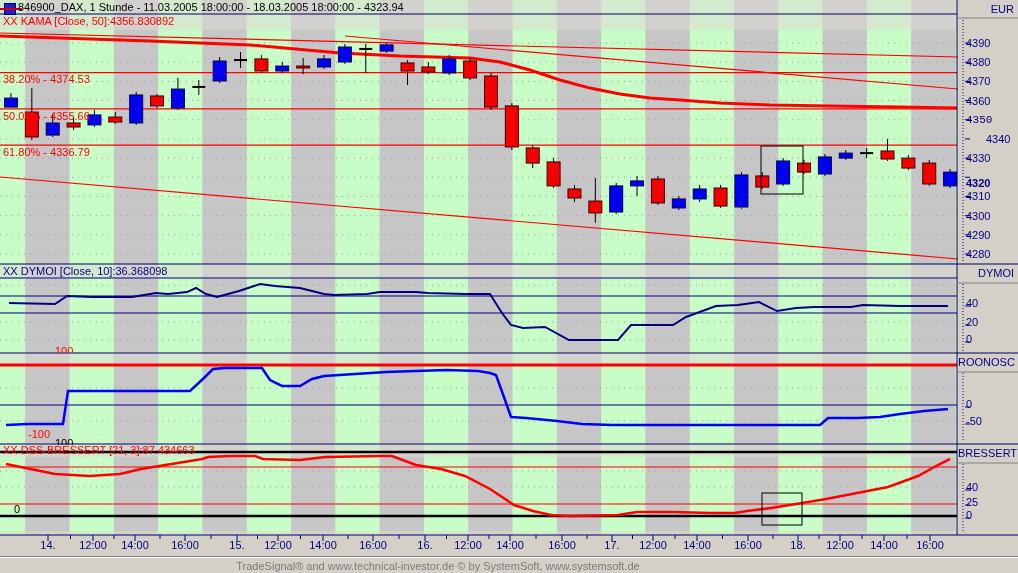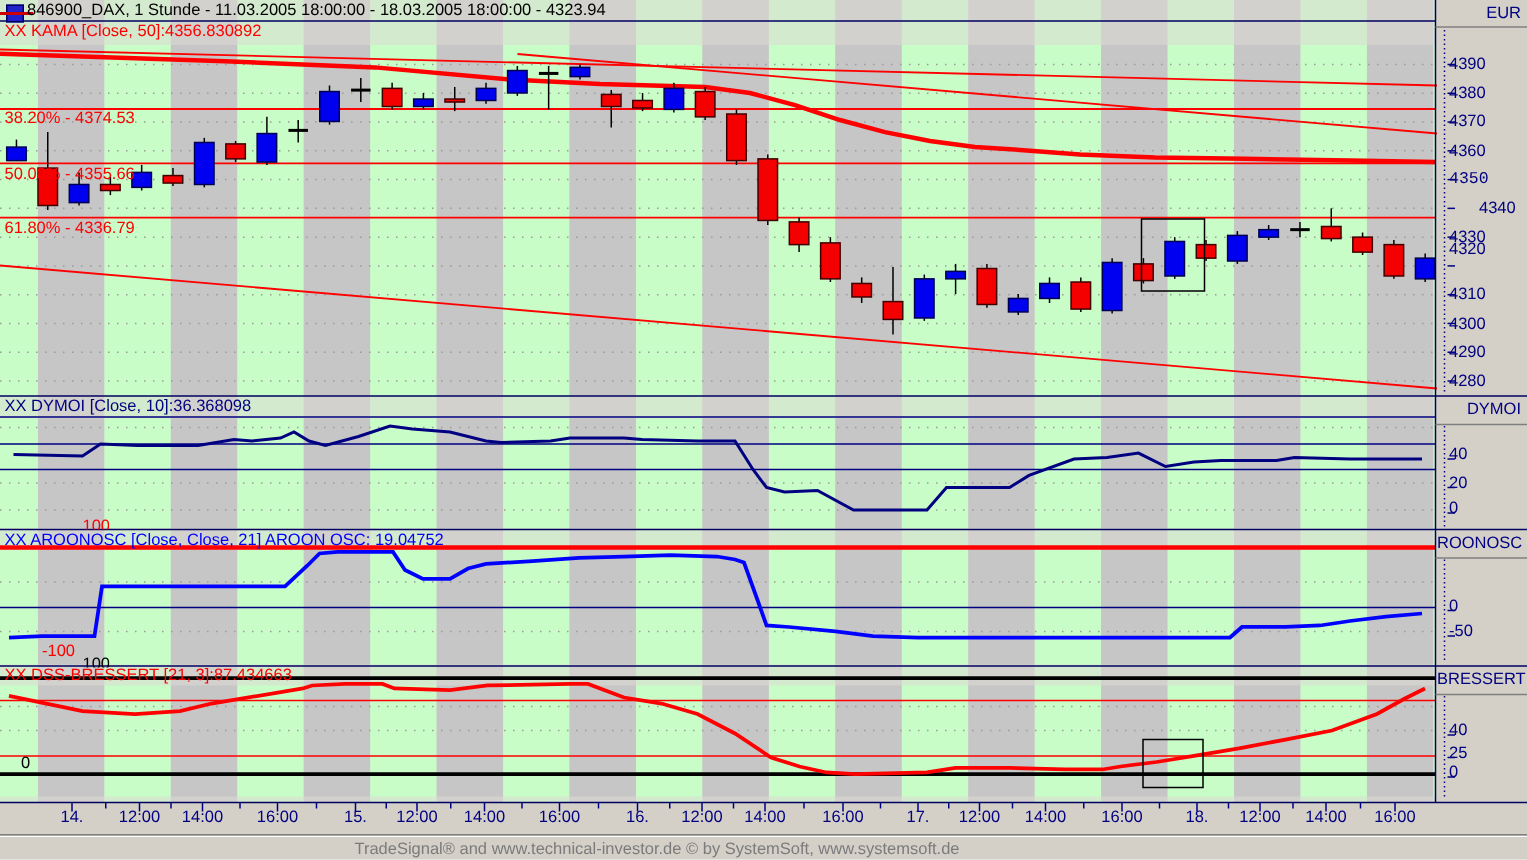--- a/index.html
+++ b/index.html
@@ -271,41 +271,40 @@
 
   <div class="lbl red" style="left:3px; top:15px;">XX KAMA [Close, 50]:4356.830892</div>
 
   <div class="lbl red" style="left:3px; top:73px;">38.20% - 4374.53</div>
   <div class="lbl red" style="left:3px; top:110px;">50.00% - 4355.66</div>
   <div class="lbl red" style="left:3px; top:146px;">61.80% - 4336.79</div>
 
   <div class="lbl navy" style="left:3px; top:265px;">XX DYMOI [Close, 10]:36.368098</div>
 
   <div class="lbl red clip8" style="left:55px; top:345px;">100</div>
-  <div class="lbl blue" style="left:3px; top:354px;">XX AROONOSC [Close, Close, 21] AROON OSC: 19.04752</div>
   <div class="lbl red" style="left:28px; top:428px;">-100</div>
 
   <div class="lbl clip8" style="left:55px; top:437px; color:#000;">100</div>
   <div class="lbl red" style="left:3px; top:444px;">XX DSS-BRESSERT [21, 3]:87.434663</div>
   <div class="lbl" style="left:14px; top:503px; color:#000;">0</div>
 
   <div class="axis-name" style="top:3px;">EUR</div>
   <div class="axis-name" style="top:267px;">DYMOI</div>
   <div class="axis-name" style="top:356px;">ROONOSC</div>
   <div class="axis-name" style="top:447px;">BRESSERT</div>
 
   <div id="price-axis-ticks">
       <div class="tick-label" style="top: 37px;">4390</div>
       <div class="tick-label" style="top: 56.1818px;">4380</div>
       <div class="tick-label" style="top: 75.3636px;">4370</div>
       <div class="tick-label" style="top: 94.5454px;">4360</div>
       <div class="tick-label" style="top: 113.727px; font-family: Liberation Mono, monospace;">4350</div>
       <div class="tick-label" style="top: 132.909px; margin-left: 20px;">4340</div>
       <div class="tick-label" style="top: 152.091px;">4330</div>
-      <div class="tick-label" style="top: 160px;">4320</div>
+      <div class="tick-label" style="top: 177px; font-weight: bold;">4320</div>
       <div class="tick-label" style="top: 190.454px;">4310</div>
       <div class="tick-label" style="top: 209.636px;">4300</div>
       <div class="tick-label" style="top: 228.818px;">4290</div>
       <div class="tick-label" style="top: 248px;">4280</div>
     </div>
   <div id="dymoi-axis-ticks">
       <div class="tick-label" style="top: 297px;">40</div>
       <div class="tick-label" style="top: 316px;">20</div>
       <div class="tick-label" style="top: 333px;">0</div>
     </div>

